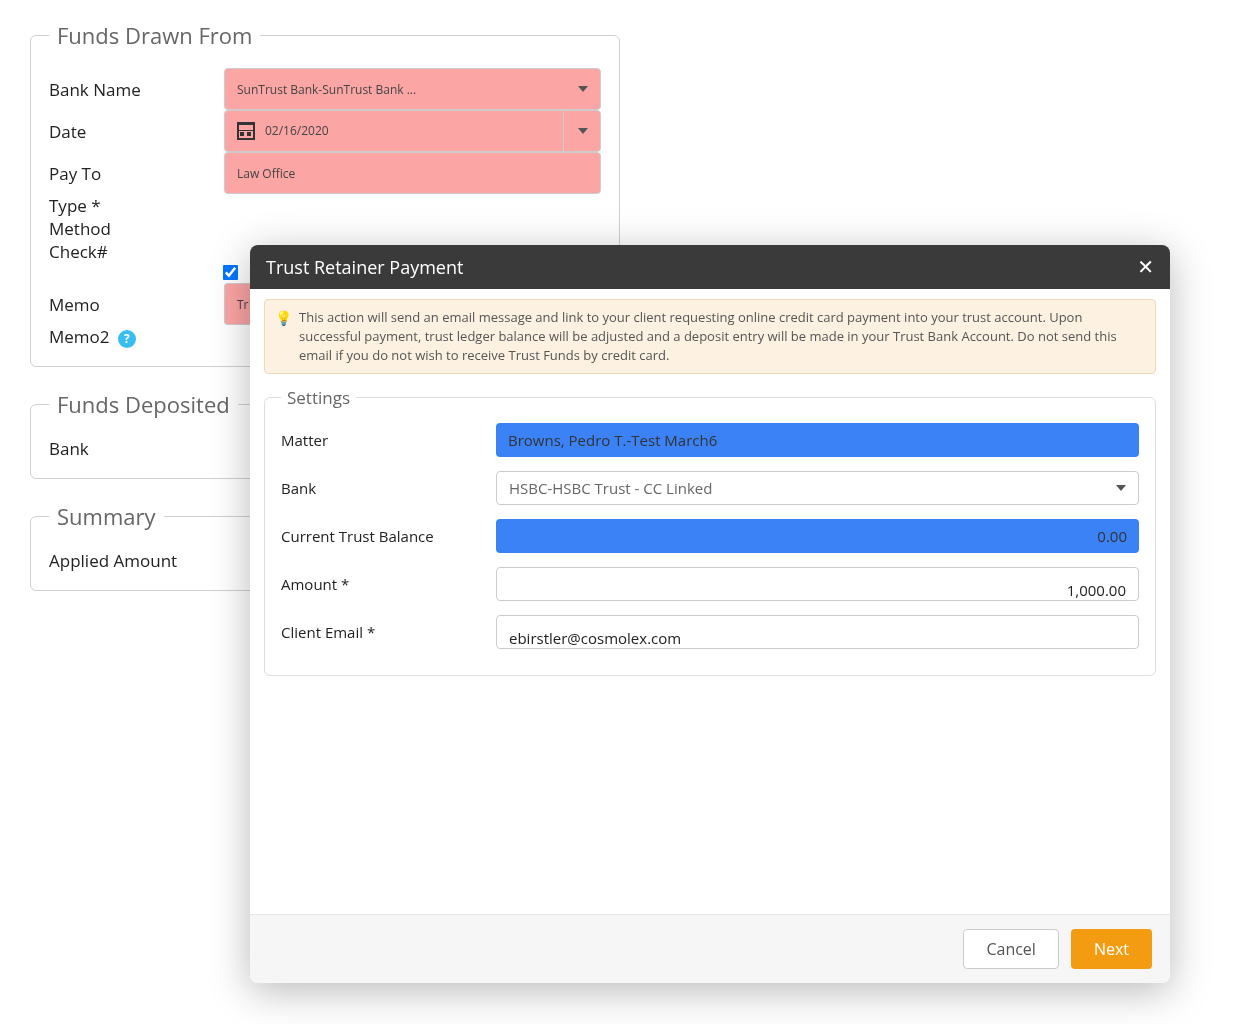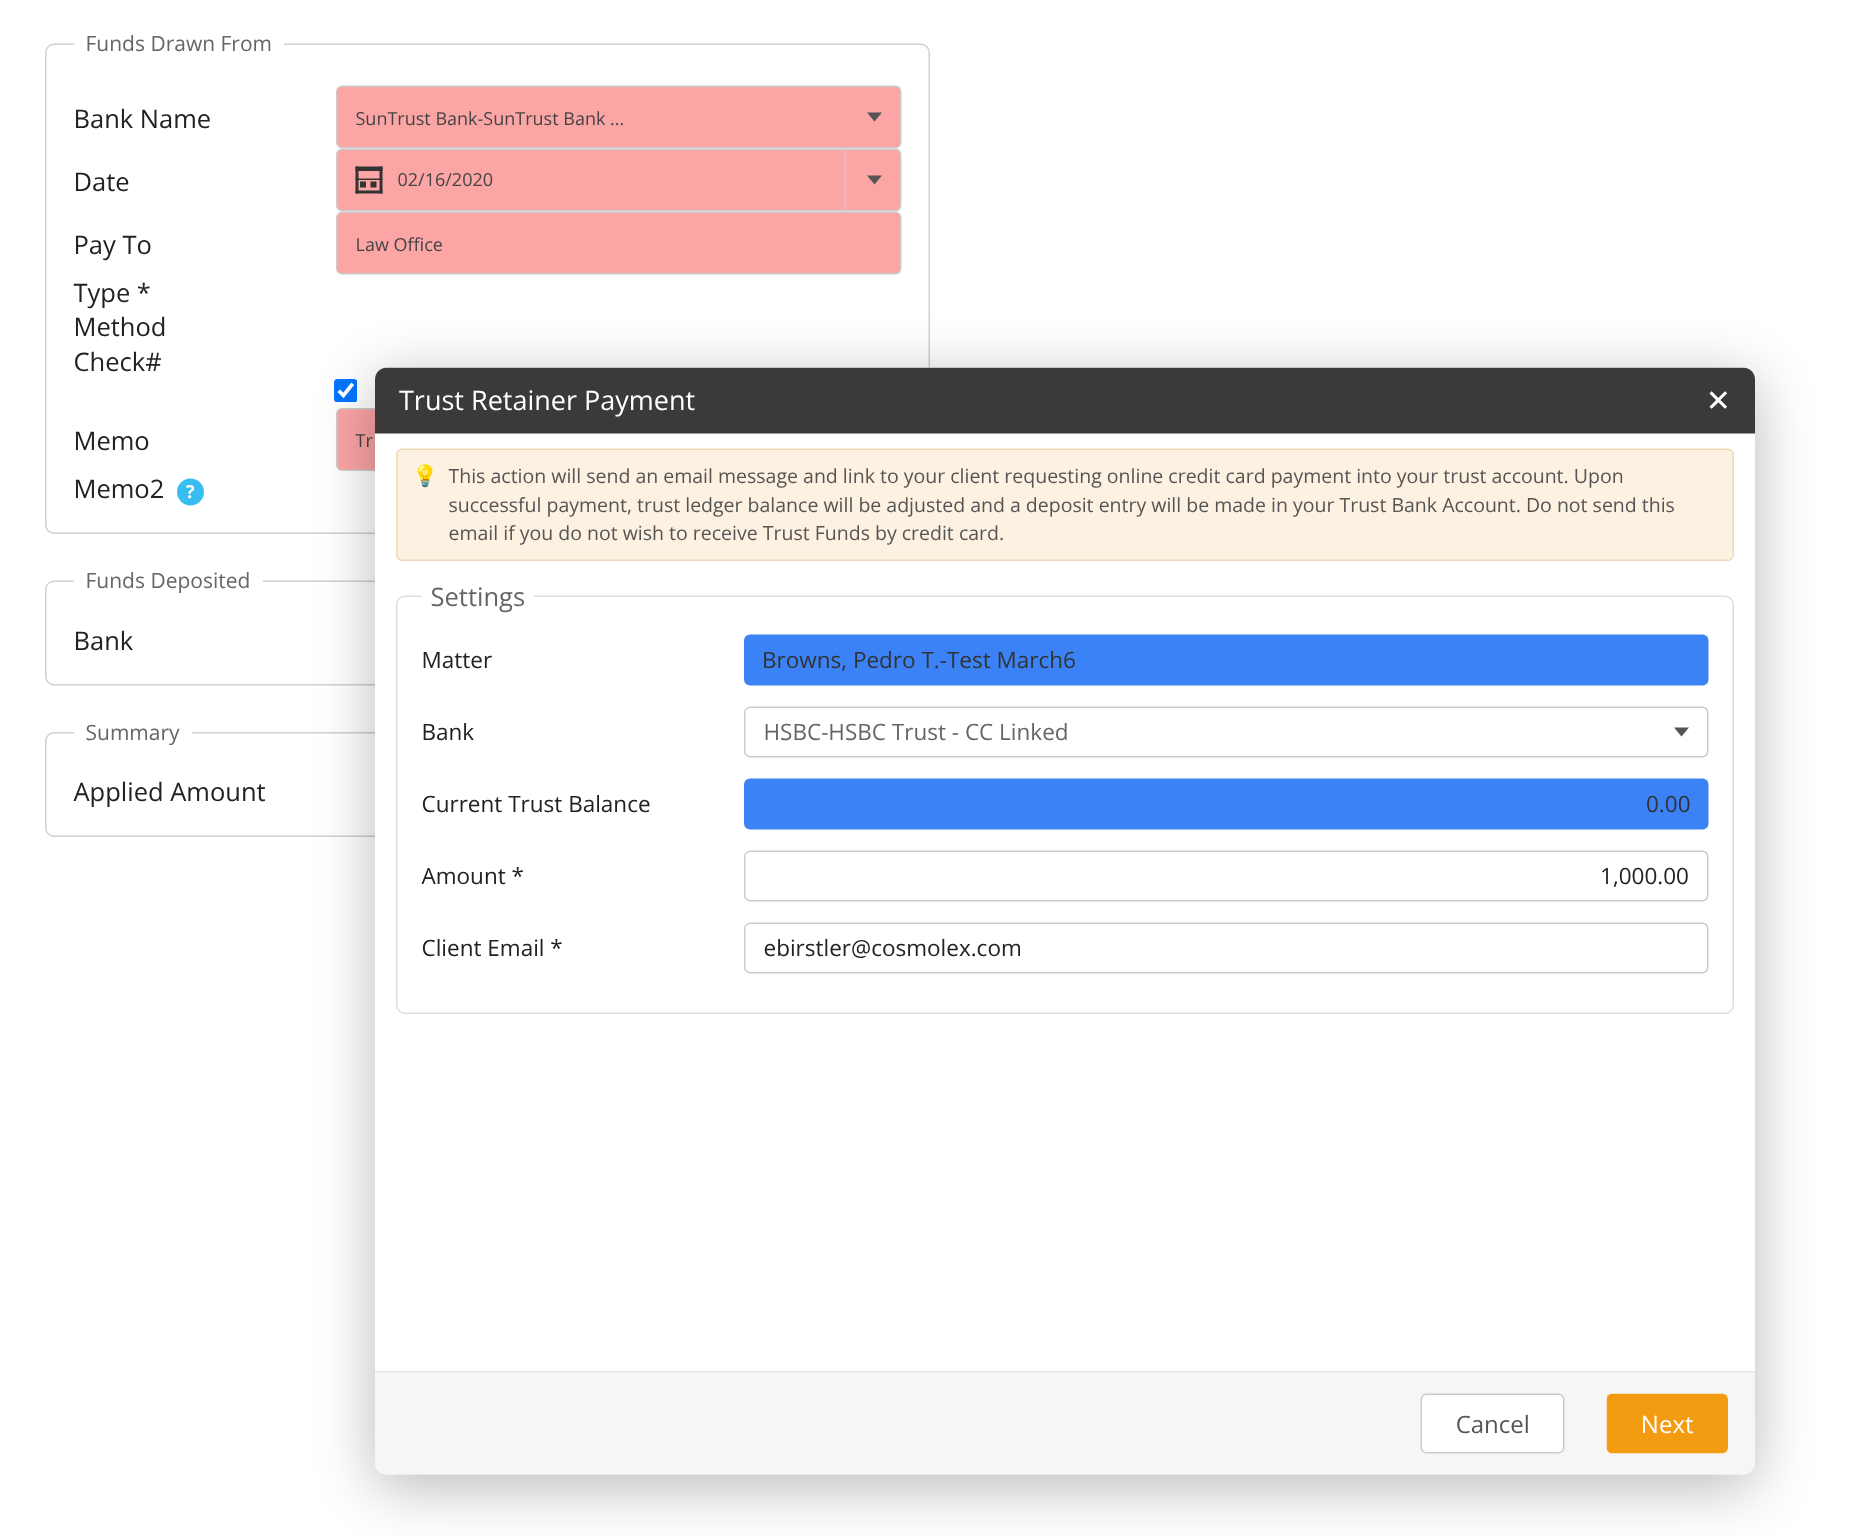--- a/index.html
+++ b/index.html
@@ -10,21 +10,21 @@
 fieldset {
   border: 1px solid #d0d0d0;
   border-radius: 6px;
   padding: 18px 18px;
   margin-bottom: 22px;
   width: 590px;
 }
 legend {
   padding: 0 8px;
   color: #666;
-  font-size: 14px;
+  font-size: 22px;
   font-weight: 400;
 }
 
 .row { display: flex; align-items: center; }
 .row:last-child { margin-bottom: 0; }
 .row-label {
   width: 175px;
   font-size: 17px;
   color: #222;
 }
@@ -128,30 +128,30 @@
 }
 .readonly-box.right { justify-content:flex-end; }
 
 .m-select {
   border:1px solid #ccc; border-radius:4px; height:34px;
   display:flex; align-items:center; justify-content:space-between;
   padding:0 12px; font-size:15px; color:#666; background:#fff;
 }
 .m-input {
   border:1px solid #ccc; border-radius:4px; height:34px;
-  display:flex; align-items:center; padding:0 12px;
+  display:flex; align-items:flex-end; padding:0 12px;
   font-size:15px; color:#222; background:#fff;
 }
 .m-input.right { justify-content:flex-end; }
 
 .modal-footer {
   background:#f6f6f6;
   border-top:1px solid #e5e5e5;
   padding: 14px 18px;
-  display:flex; justify-content:flex-end; gap:28px;
+  display:flex; justify-content:flex-end; gap:12px;
   margin-top: 230px;
 }
 .btn {
   height:40px; padding:0 22px; border-radius:4px; font-size:16px;
   display:inline-flex; align-items:center; cursor:pointer; border:1px solid transparent;
 }
 .btn-default { background:#fff; border-color:#ccc; color:#555; }
 .btn-primary { background:#f39c12; color:#fff; }
 
 .cal-icon {

